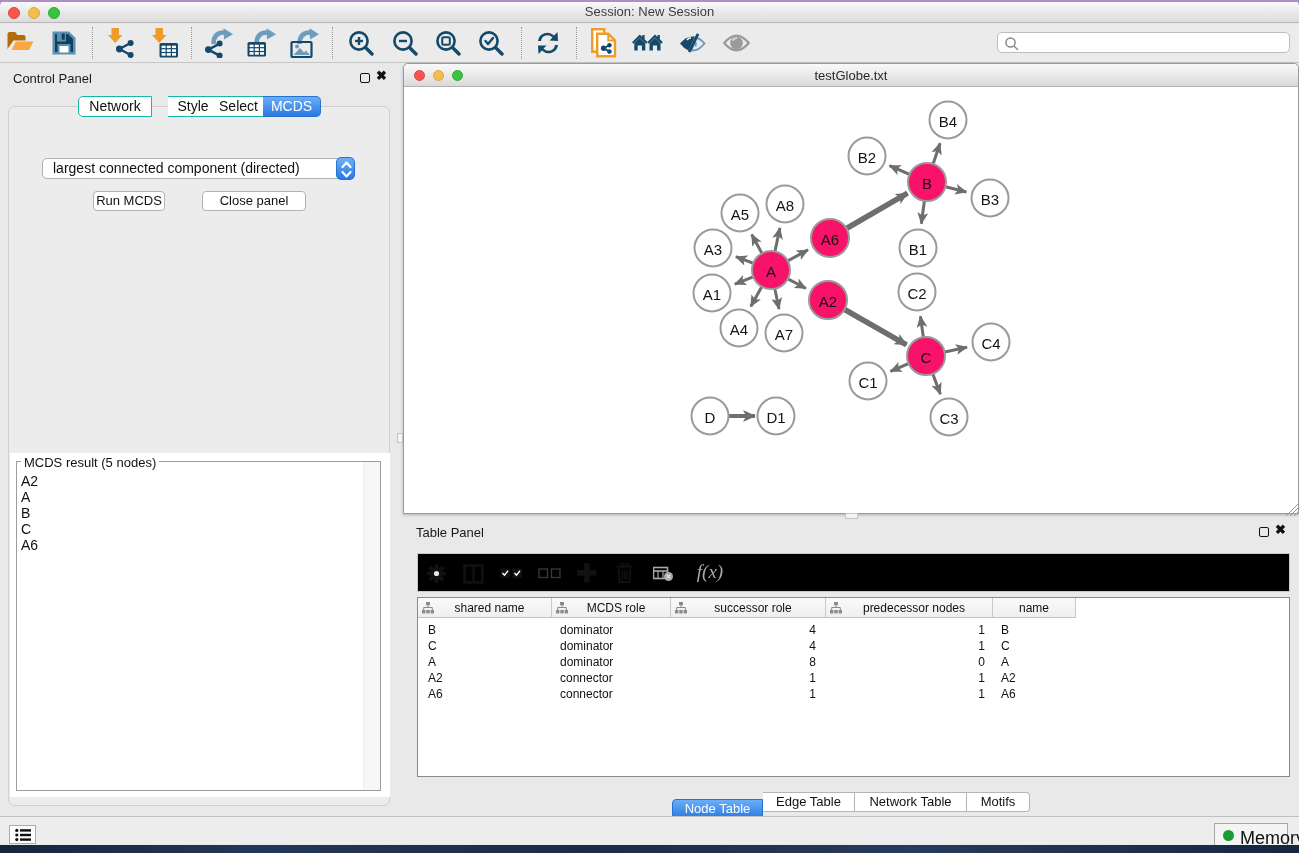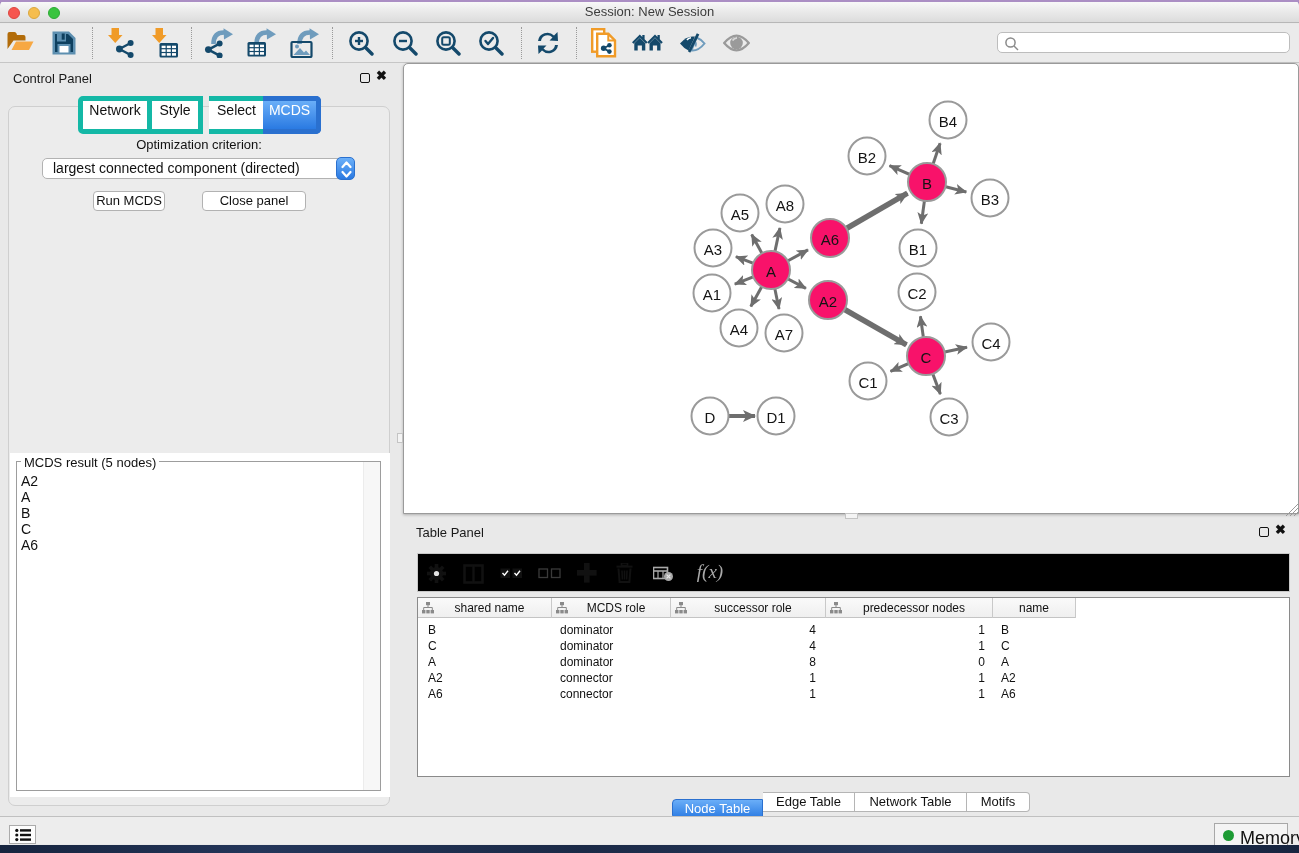--- a/index.html
+++ b/index.html
@@ -23,21 +23,21 @@
 .tsep { position:absolute; top:3px; height:32px; width:0; border-left:1px dotted #9a9a9a; }
 .ticon { position:absolute; top:0; }
 #searchbox { position:absolute; left:997px; top:8px; width:293px; height:21px; background:#fff;
   border:1px solid #bdbdbd; border-radius:5px; }
 
 #cp-title { position:absolute; left:13px; top:71px; font-size:13px; color:#1a1a1a; }
 .wsquare { position:absolute; width:10px; height:10px; border:1.5px solid #111; border-radius:2px; }
 .wx { position:absolute; font-size:13px; font-weight:bold; color:#111; }
 #cp-body { position:absolute; left:8px; top:106px; width:382px; height:700px; background:#ececec;
   border:1px solid #cfcfcf; border-radius:7px; }
-.seg { position:absolute; top:96px; height:38px; background:#fff; border:5px solid #14b8a6; font-size:14px;
+.seg { position:absolute; top:96px; height:21px; background:#fff; border:1px solid #14b8a6; font-size:14px;
   color:#111; text-align:center; line-height:19px; }
 .seg.sel { background:linear-gradient(180deg,#6aaef8,#2a7ae2); color:#fff; border-color:#2a70cf; }
 #optlabel { position:absolute; left:8px; top:137px; width:382px; text-align:center; font-size:13px; color:#111; }
 #combo { position:absolute; left:42px; top:158px; width:312px; height:21px; background:#fff;
   border:1px solid #b2b2b2; border-radius:5px; font-size:14px; color:#111; line-height:19px; padding-left:10px; }
 #combo-btn { position:absolute; left:336px; top:157px; width:19px; height:23px; border-radius:5px;
   background:linear-gradient(180deg,#6cb0f9,#2a79e1); border:1px solid #2a70cf; }
 .btn { position:absolute; top:191px; height:20px; background:#fff; border:1px solid #b2b2b2; border-radius:4px;
   font-size:13px; color:#111; text-align:center; line-height:18px; }
 #fs-white { position:absolute; left:10px; top:453px; width:380px; height:344px; background:#fff; }
@@ -242,44 +242,49 @@
 <line x1="10" y1="10" x2="14" y2="14" stroke="#8a8a8a" stroke-width="1.5"></line>
         </svg>
       </div>
   </div>
 
   <div id="cp-title">Control Panel</div>
   <div class="wsquare" style="left:360px; top:73px;"></div>
   <div class="wx" style="left:376px; top:68px;">✖</div>
   <div id="cp-body"></div>
   <div class="seg" style="left:78px; width:74px; border-radius:5px 0 0 5px;">Network</div>
-  <div class="seg" style="left:152px; width:51px; border-left:none;">Style</div>
+  <div class="seg" style="left:168px; width:51px; border-left:none;">Style</div>
   <div class="seg" style="left:209px; width:60px; border-left:none;">Select</div>
   <div class="seg sel" style="left:263px; width:58px; border-left:none; border-radius:0 5px 5px 0;">MCDS</div>
-  <div id="optlabel">Optimization criterion:</div>
   <div id="combo">largest connected component (directed)</div>
   <div id="combo-btn">
       <svg style="position:absolute; left:3px; top:3px;" width="13" height="17" viewBox="0 0 13 17">
 <path d="M2.5 6 L6.5 1.5 L10.5 6" fill="none" stroke="#fff" stroke-width="2.2" stroke-linecap="round" stroke-linejoin="round"></path>
 <path d="M2.5 11 L6.5 15.5 L10.5 11" fill="none" stroke="#fff" stroke-width="2.2" stroke-linecap="round" stroke-linejoin="round"></path>
       </svg>
     </div>
   <div class="btn" style="left:93px; width:72px;">Run MCDS</div>
   <div class="btn" style="left:202px; width:104px;">Close panel</div>
   <div id="fs-white"></div>
   <div id="fs-border"></div>
   <div id="fs-scroll"></div>
   <div id="fs-legend">MCDS result (5 nodes)</div>
   <div class="fsitem" style="top:473px;">A2</div>
   <div class="fsitem" style="top:489px;">A</div>
   <div class="fsitem" style="top:505px;">B</div>
   <div class="fsitem" style="top:521px;">C</div>
   <div class="fsitem" style="top:537px;">A6</div>
 
   <div id="netframe">
+    <div id="net-titlebar">
+      <div class="tl tl1"></div>
+        <div class="tl tl2"></div>
+        <div class="tl tl3"></div>
+      <div id="net-title">testGlobe.txt</div>
+    </div>
     <svg id="graph" style="left:-1px; top:23px;" width="894" height="425" viewBox="0 0 894 425">
 <defs>
 <marker id="arr" markerWidth="4.0" markerHeight="3.6" refX="3.7" refY="1.8" orient="auto">
             <path d="M0,0 L4,1.8 L0,3.6 L0.95,1.8 z" fill="#6e6e6e"></path>
           </marker>
 <marker id="arrM" markerWidth="3.3" markerHeight="3" refX="3" refY="1.5" orient="auto">
             <path d="M0,0 L3.3,1.5 L0,3 L0.8,1.5 z" fill="#6e6e6e"></path>
           </marker>
 <marker id="arrB" markerWidth="2.3" markerHeight="2.1" refX="2.1" refY="1.05" orient="auto">
             <path d="M0,0 L2.3,1.05 L0,2.1 L0.55,1.05 z" fill="#6e6e6e"></path>

